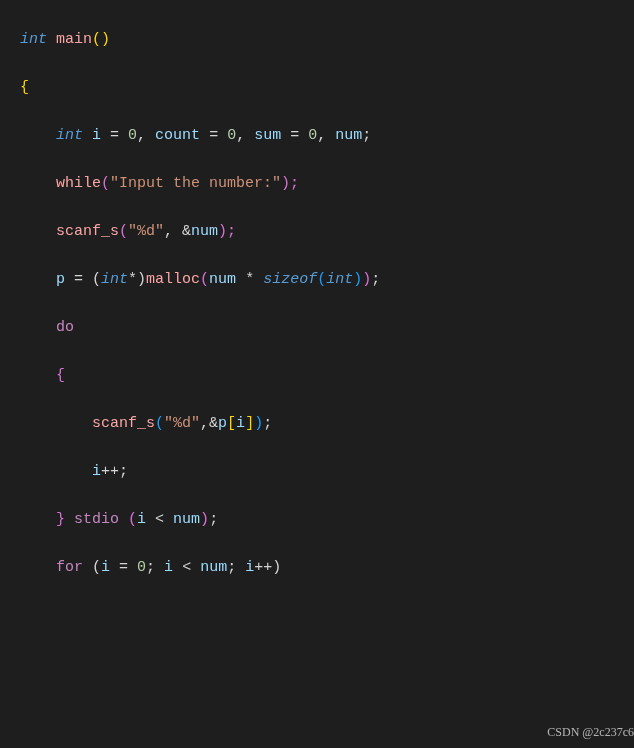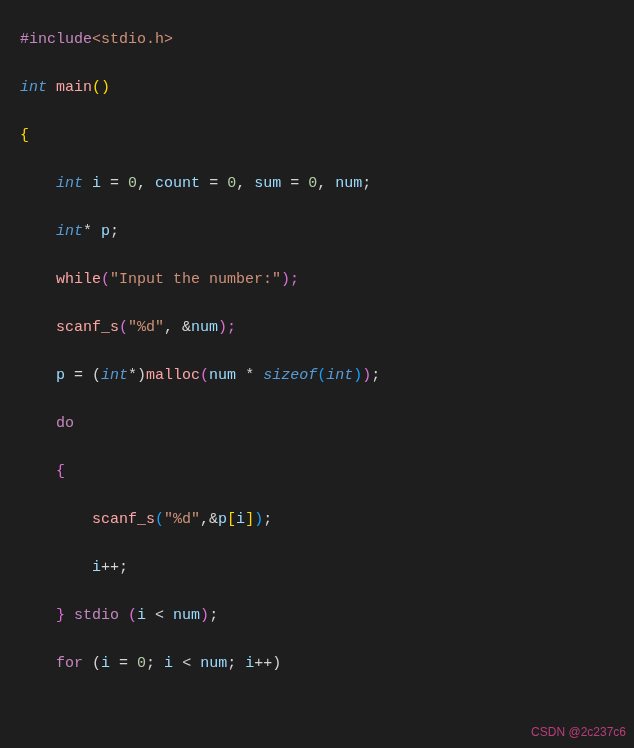--- a/index.html
+++ b/index.html
@@ -28,37 +28,35 @@
   .tok-func     { color: #fca5a5; }
   .tok-var      { color: #9cdcfe; }
   .tok-num      { color: #b5cea8; }
   .tok-str      { color: #ce9178; }
   .tok-punct    { color: #d4d4d4; }
   .tok-brace    { color: #ffd700; }
   .tok-brace-p  { color: #da70d6; }
   .tok-brace-b  { color: #179fff; }
   .watermark {
     position: absolute;
-    right: 8px;
+    right: 0;
     bottom: 6px;
-    color: #ec4899;
+    color: #e5e5e5;
     font-size: 12px;
-    font-family: Liberation Sans, sans-serif;
+    font-family: Liberation Serif, serif;
     opacity: 0.75;
   }
 </style>
 </head>
 <body>
 
 <div class="code-area">
-<div class="line"><span class="tok-directive">#include</span><span class="tok-header">&lt;stdio.h&gt;</span></div>
 <div class="line"><span class="tok-keyword">int</span><span> </span><span class="tok-func">main</span><span class="tok-brace">()</span></div>
 <div class="line"><span class="tok-brace">{</span></div>
 <div class="line">    <span class="tok-keyword">int</span><span> </span><span class="tok-var">i</span><span class="tok-punct"> = </span><span class="tok-num">0</span><span class="tok-punct">, </span><span class="tok-var">count</span><span class="tok-punct"> = </span><span class="tok-num">0</span><span class="tok-punct">, </span><span class="tok-var">sum</span><span class="tok-punct"> = </span><span class="tok-num">0</span><span class="tok-punct">, </span><span class="tok-var">num</span><span class="tok-punct">;</span></div>
-<div class="line">    <span class="tok-keyword">int</span><span class="tok-punct">* </span><span class="tok-var">p</span><span class="tok-punct">;</span></div>
 <div class="line">    <span class="tok-func">while</span><span class="tok-brace-p">(</span><span class="tok-str">"Input the number:"</span><span class="tok-brace-p">);</span></div>
 <div class="line">    <span class="tok-func">scanf_s</span><span class="tok-brace-p">(</span><span class="tok-str">"%d"</span><span class="tok-punct">, &amp;</span><span class="tok-var">num</span><span class="tok-brace-p">);</span></div>
 <div class="line">    <span class="tok-var">p</span><span class="tok-punct"> = (</span><span class="tok-keyword">int</span><span class="tok-punct">*)</span><span class="tok-func">malloc</span><span class="tok-brace-p">(</span><span class="tok-var">num</span><span class="tok-punct"> * </span><span class="tok-keyword">sizeof</span><span class="tok-brace-b">(</span><span class="tok-keyword">int</span><span class="tok-brace-b">)</span><span class="tok-brace-p">)</span><span class="tok-punct">;</span></div>
 <div class="line">    <span class="tok-ctrl">do</span></div>
 <div class="line">    <span class="tok-brace-p">{</span></div>
 <div class="line">        <span class="tok-func">scanf_s</span><span class="tok-brace-b">(</span><span class="tok-str">"%d"</span><span class="tok-punct">,&amp;</span><span class="tok-var">p</span><span class="tok-brace">[</span><span class="tok-var">i</span><span class="tok-brace">]</span><span class="tok-brace-b">)</span><span class="tok-punct">;</span></div>
 <div class="line">        <span class="tok-var">i</span><span class="tok-punct">++;</span></div>
 <div class="line">    <span class="tok-brace-p">}</span><span class="tok-ctrl"> stdio </span><span class="tok-brace-p">(</span><span class="tok-var">i</span><span class="tok-punct"> &lt; </span><span class="tok-var">num</span><span class="tok-brace-p">)</span><span class="tok-punct">;</span></div>
 <div class="line">    <span class="tok-ctrl">for</span><span class="tok-punct"> (</span><span class="tok-var">i</span><span class="tok-punct"> = </span><span class="tok-num">0</span><span class="tok-punct">; </span><span class="tok-var">i</span><span class="tok-punct"> &lt; </span><span class="tok-var">num</span><span class="tok-punct">; </span><span class="tok-var">i</span><span class="tok-punct">++)</span></div>
 

